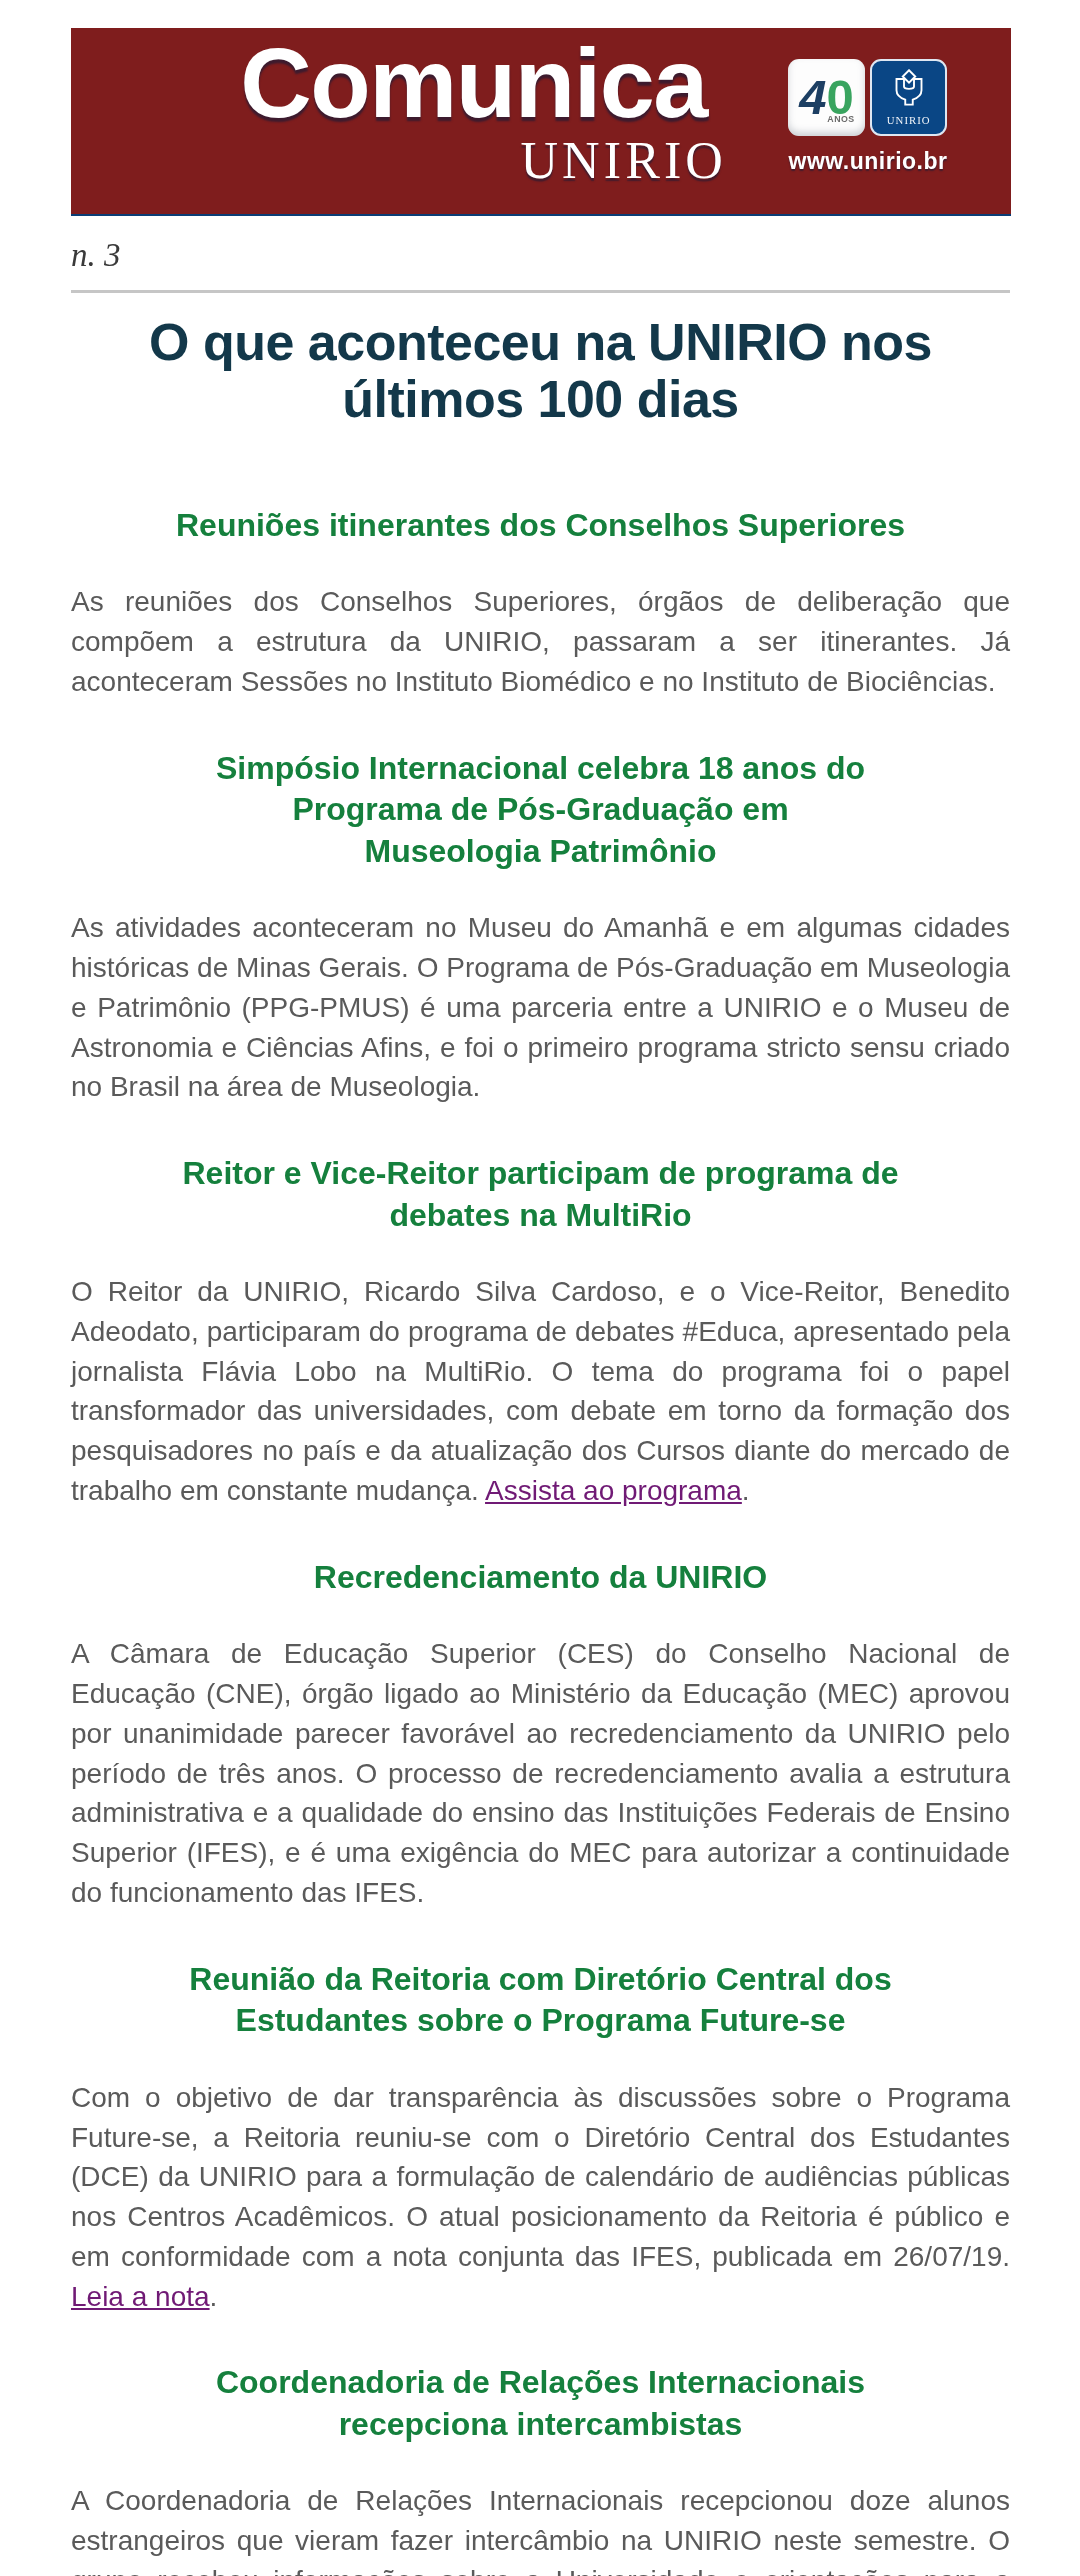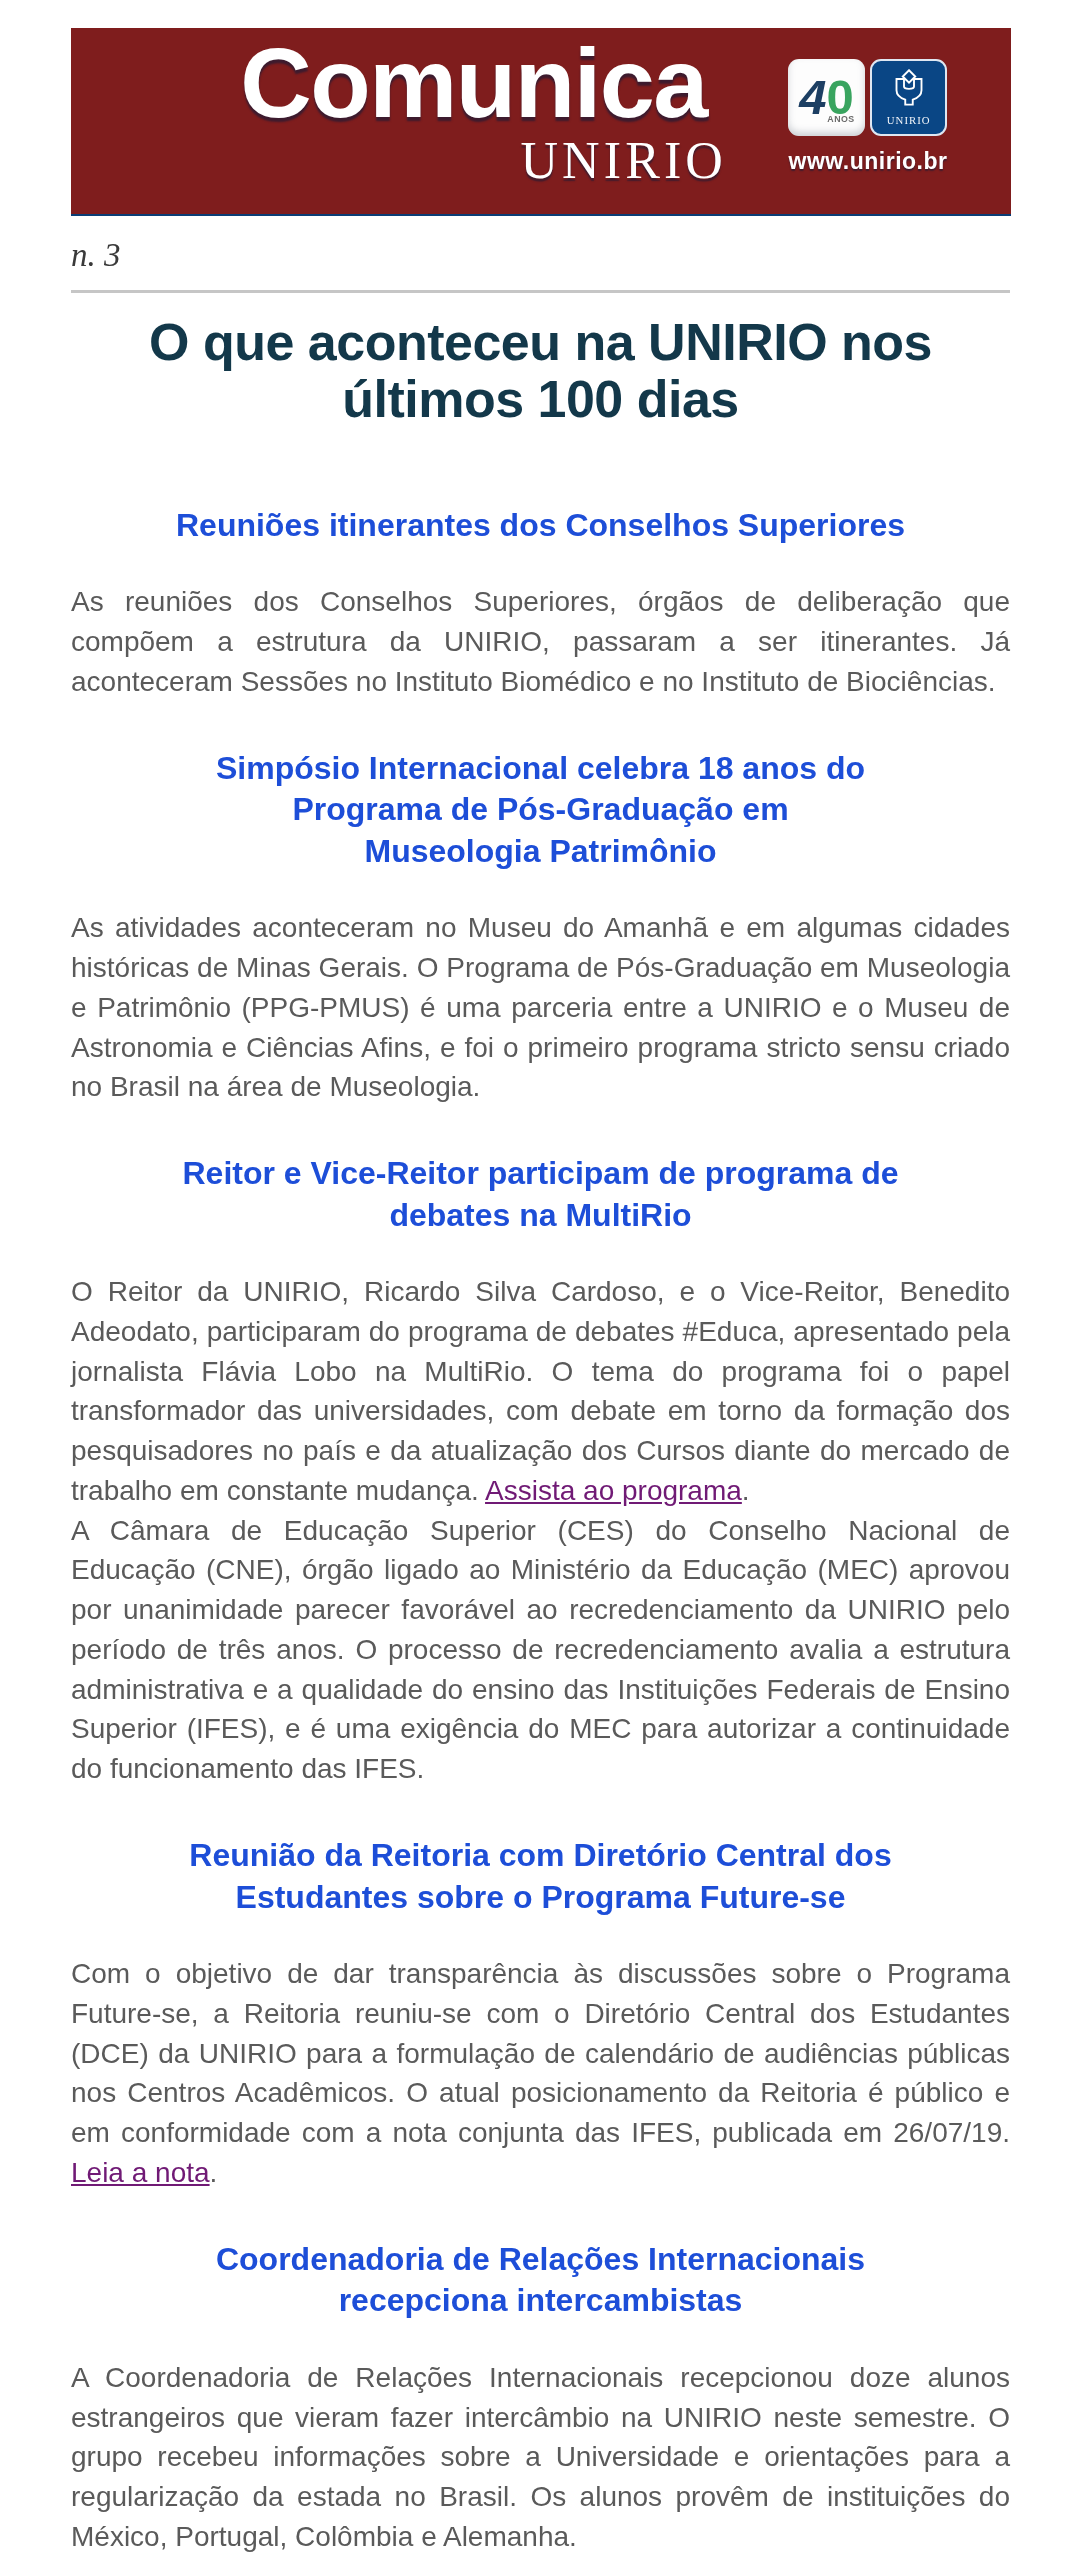--- a/index.html
+++ b/index.html
@@ -62,21 +62,21 @@
   .rule{margin-top:16.5px;height:2.6px;background:#c6c6c6;border:none;}
 
   
   .main-title{
     margin:21.6px auto 0 auto;text-align:center;white-space:pre-line;
     font-size:52px;line-height:1.1;font-weight:bold;color:#13384a;
     letter-spacing:-0.5px;
   }
   .sec-h{
     margin:46px auto 36px auto;text-align:center;white-space:pre-line;
-    font-size:32px;line-height:1.3;font-weight:bold;color:#1d4ed8;
+    font-size:32px;line-height:1.3;font-weight:bold;color:#15803d;
     max-width:876px;
   }
   .sec-h.first{margin-top:76px;}
   .para{
     margin:0;font-size:28px;line-height:1.42;color:#5a5a5a;
     text-align:justify;
   }
   .para a{color:#701a75;text-decoration:underline;cursor:pointer;}
 </style>
 </head>
@@ -129,20 +129,21 @@
     <p class="para">As atividades aconteceram no Museu do Amanhã e em algumas cidades históricas de Minas Gerais. O Programa de Pós-Graduação em Museologia e Patrimônio (PPG-PMUS) é uma parceria entre a UNIRIO e o Museu de Astronomia e Ciências Afins, e foi o primeiro programa stricto sensu criado no Brasil na área de Museologia.</p>
   </section>
 
   <section>
     <h2 class="sec-h">Reitor e Vice-Reitor participam de programa de
 debates na MultiRio</h2>
     <p class="para"><span>O Reitor da UNIRIO, Ricardo Silva Cardoso, e o Vice-Reitor, Benedito Adeodato, participaram do programa de debates #Educa, apresentado pela jornalista Flávia Lobo na MultiRio. O tema do programa foi o papel transformador das universidades, com debate em torno da formação dos pesquisadores no país e da atualização dos Cursos diante do mercado de trabalho em constante mudança. </span><a>Assista ao programa</a><span>.</span></p>
   </section>
 
   <section>
+    <h2 class="sec-h">Recredenciamento da UNIRIO</h2>
     <p class="para">A Câmara de Educação Superior (CES) do Conselho Nacional de Educação (CNE), órgão ligado ao Ministério da Educação (MEC) aprovou por unanimidade parecer favorável ao recredenciamento da UNIRIO pelo período de três anos. O processo de recredenciamento avalia a estrutura administrativa e a qualidade do ensino das Instituições Federais de Ensino Superior (IFES), e é uma exigência do MEC para autorizar a continuidade do funcionamento das IFES.</p>
   </section>
 
   <section>
     <h2 class="sec-h">Reunião da Reitoria com Diretório Central dos
 Estudantes sobre o Programa Future-se</h2>
     <p class="para"><span>Com o objetivo de dar transparência às discussões sobre o Programa Future-se, a Reitoria reuniu-se com o Diretório Central dos Estudantes (DCE) da UNIRIO para a formulação de calendário de audiências públicas nos Centros Acadêmicos. O atual posicionamento da Reitoria é público e em conformidade com a nota conjunta das IFES, publicada em 26/07/19. </span><a>Leia a nota</a><span>.</span></p>
   </section>
 
   <section>

